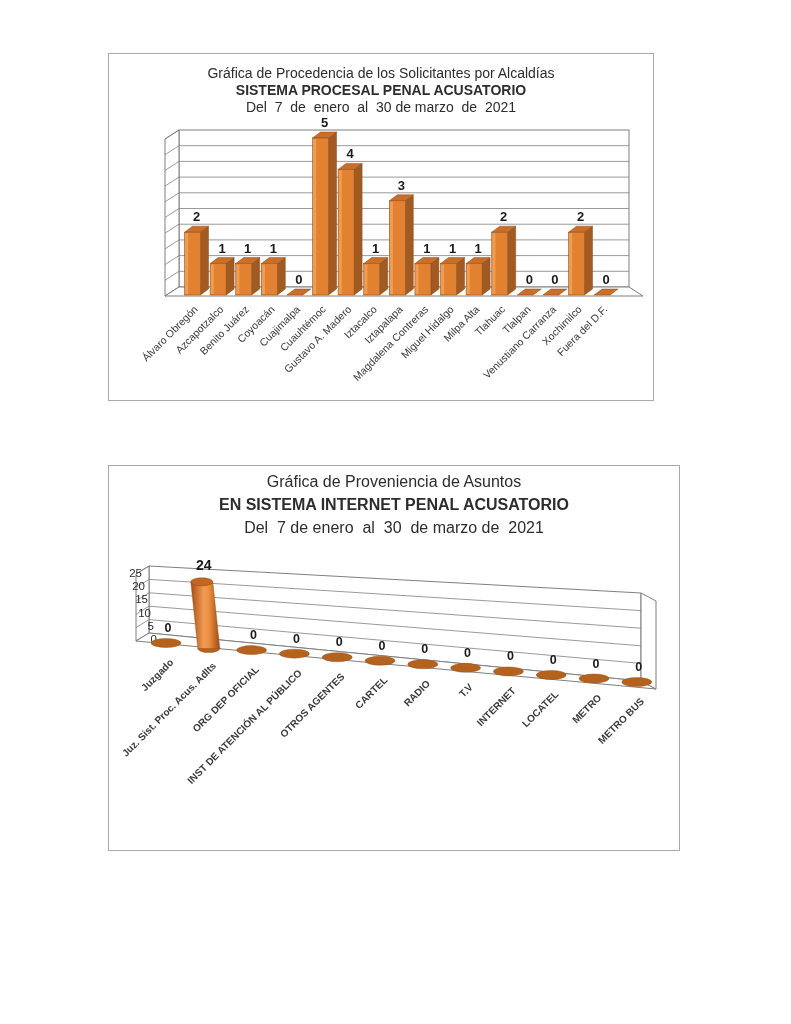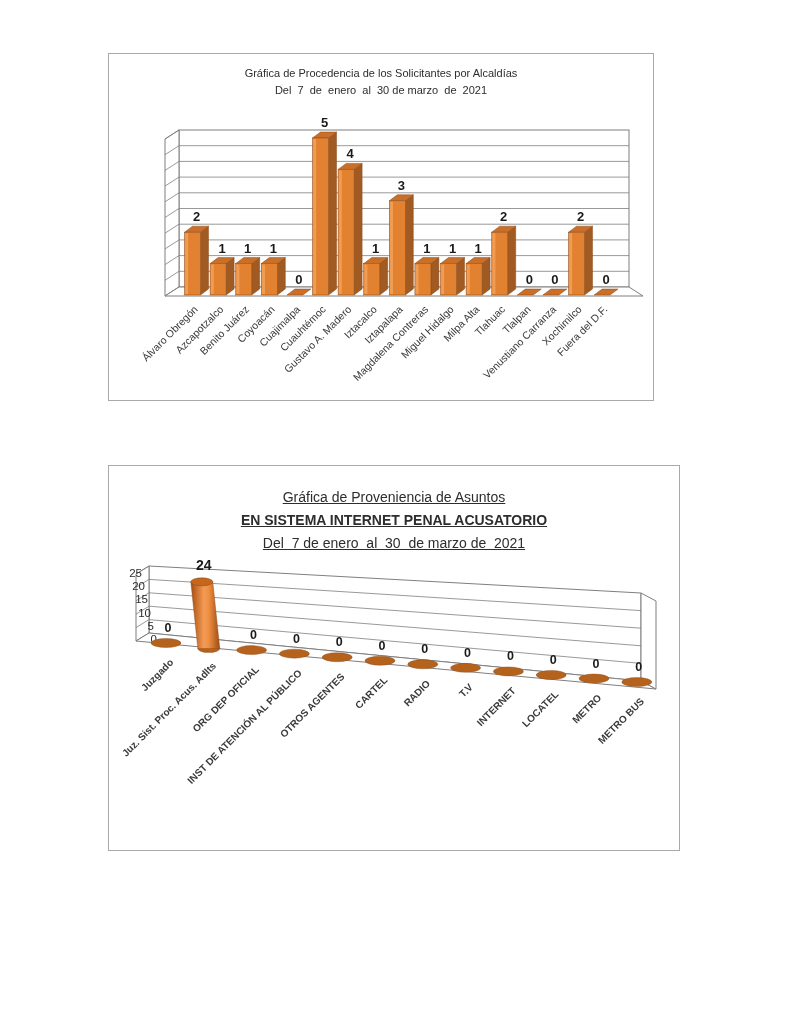--- a/index.html
+++ b/index.html
@@ -3,22 +3,22 @@
 <meta charset="utf-8">
 <style>
   html,body { margin:0; padding:0; background:#ffffff; }
   body { width:791px; height:1024px; position:relative; font-family:"Liberation Sans", sans-serif; }
   .page { position:absolute; left:0; top:0; width:791px; height:1024px; background:#ffffff; }
   .chart-box { position:absolute; background:#ffffff; border:1px solid #a9a9a9; box-sizing:border-box; }
   #box1 { left:108px; top:53px;  width:546px; height:348px; }
   #box2 { left:108px; top:465px; width:572px; height:386px; }
   svg.plot { position:absolute; left:0; top:0; display:block; }
   .titles { position:absolute; left:0; right:0; text-align:center; color:#2d2d2d; }
-  #box1 .titles { top:11px;  font-size:11px; line-height:17px; }
-  #box2 .titles { top:20px;  font-size:14px; line-height:23px;text-decoration:underline; }
+  #box1 .titles { top:11px;  font-size:14px; line-height:17px; }
+  #box2 .titles { top:4px;  font-size:16px; line-height:23px; }
   .titles div { white-space:pre; }
   .t2 { font-weight:bold; }
 </style>
 </head>
 <body>
 
 <div class="page">
 
   <div class="chart-box" id="box1">
     <svg id="chart1-svg" class="plot" width="546" height="348">
@@ -131,20 +131,21 @@
         <rect x="459.5" y="178.2" width="16" height="62.80000000000001" fill="#e2812f" stroke="#8a4a1d" stroke-width="0.5"></rect>
         <rect x="460.2" y="179.2" width="3" height="60.80000000000001" fill="#f2a159" fill-opacity="0.85"></rect>
         <text x="471.5" y="167.2" text-anchor="middle" font-size="13" font-weight="bold" fill="#1a1a1a">2</text>
         <text x="473.5" y="256" text-anchor="end" font-size="10.5" fill="#3a3a3a" transform="rotate(-45 473.5 256)">Xochimilco</text>
         <polygon points="485.1,241 501.1,241 509.1,235 493.1,235" fill="#c96f28" stroke="#8a4a1d" stroke-width="0.5"></polygon>
         <text x="497.1" y="230" text-anchor="middle" font-size="13" font-weight="bold" fill="#1a1a1a">0</text>
         <text x="499.1" y="256" text-anchor="end" font-size="10.5" fill="#3a3a3a" transform="rotate(-45 499.1 256)">Fuera del D.F.</text>
       </svg>
     <div class="titles">
       <div class="t1">Gráfica de Procedencia de los Solicitantes por Alcaldías</div>
+      <div class="t2">SISTEMA PROCESAL PENAL ACUSATORIO</div>
       <div class="t3">Del  7  de  enero  al  30 de marzo  de  2021</div>
     </div>
   </div>
 
   <div class="chart-box" id="box2">
     <svg id="chart2-svg" class="plot" width="572" height="386">
         <defs>
           <linearGradient id="cylGrad" x1="0" y1="0" x2="1" y2="0">
             <stop offset="0%" stop-color="#9c4d16"></stop>
             <stop offset="14%" stop-color="#c06524"></stop>

